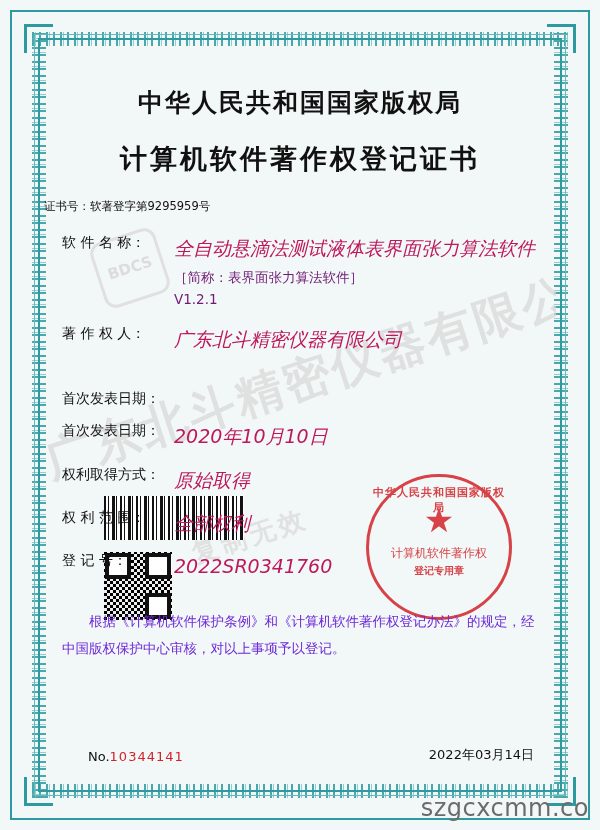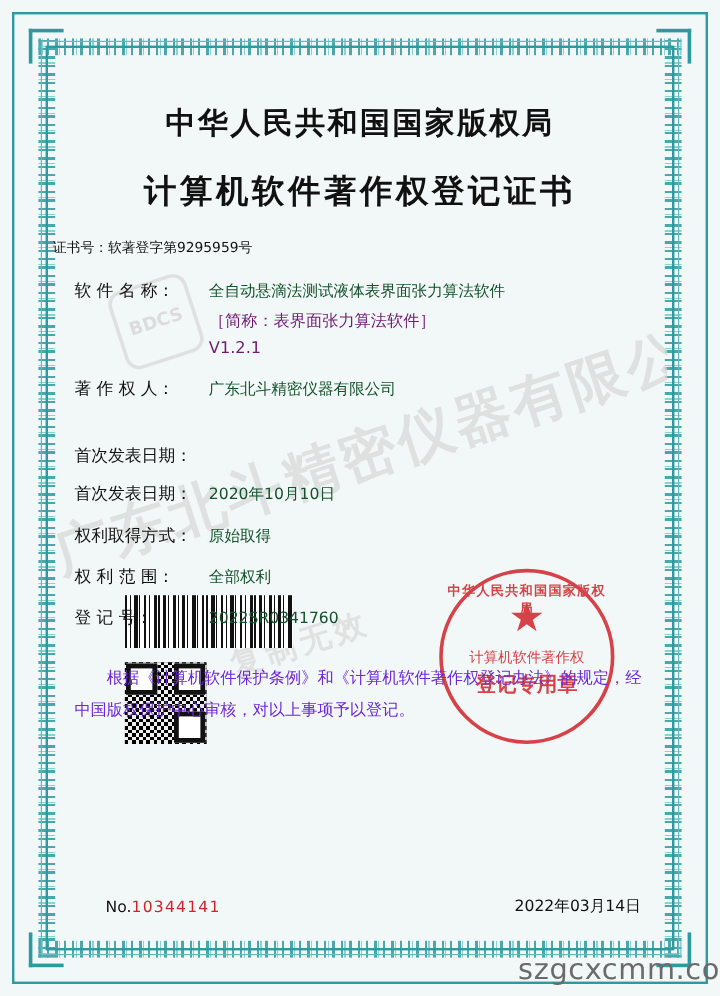--- a/index.html
+++ b/index.html
@@ -105,22 +105,23 @@
   }
 
   .fields{margin-top:20px;padding-left:18px;position:relative;z-index:2;}
   .row{display:flex;align-items:flex-start;margin-bottom:0;}
   .label{
     width:112px;flex:none;
     font-size:14px;color:#111;letter-spacing:0px;
     font-family:"DejaVu Sans","Liberation Sans",sans-serif;
   }
   .value{
-    font-size:13px;color:#14532d;line-height:1.55;
-    font-family:"DejaVu Sans","Liberation Sans",sans-serif;
+    font-size:19px;color:#be185d;line-height:1.55;
+    font-family:"DejaVu Sans","Liberation Sans",sans-serif;
+    font-style:italic;
   }
   .row.tall{margin-bottom:4px;}
   .sub-value{font-size:13.5px;color:#701a75;line-height:1.6;padding-left:112px;}
   .spacer-sm{height:14px;}
   .spacer-md{height:22px;}
 
   .para{
     margin-top:26px;padding:0 16px 0 18px;position:relative;z-index:2;
     font-size:13.5px;line-height:2.0;color:#6d28d9;text-indent:27px;
   }
@@ -163,33 +164,33 @@
     opacity:.85;
   }
   .seal .arc{
     position:absolute;top:8px;left:0;width:100%;text-align:center;
     font-size:11px;font-weight:bold;letter-spacing:1px;
   }
   .seal .star{
     font-size:34px;line-height:1;margin-top:-14px;
   }
   .seal .l1{font-size:12px;font-weight:normal;margin-top:8px;}
-  .seal .l2{font-size:17px;font-weight:bold;margin-top:2px;}
+  .seal .l2{font-size:10px;font-weight:bold;margin-top:2px;}
 
   .footer{
     position:absolute;left:0;right:0;bottom:22px;padding:0 22px 0 44px;
     display:flex;justify-content:space-between;align-items:flex-end;
     font-size:13px;color:#111;
   }
   .footer .no{color:#111;margin-top:44px;}
   .footer .no .num{color:#d2232a;letter-spacing:1px;}
   .footer .date{color:#111;}
 
   .sitemark{
-    position:absolute;right:0px;bottom:8px;
+    position:absolute;right:11px;bottom:8px;
     font-family:"DejaVu Sans","Liberation Sans",sans-serif;
     font-size:24px;color:#6b6b6b;font-weight:500;letter-spacing:.5px;margin-left:47px;
   }
 </style>
 </head>
 <body>
 
 <div class="cert">
 
   <div class="frame-outer"></div>

